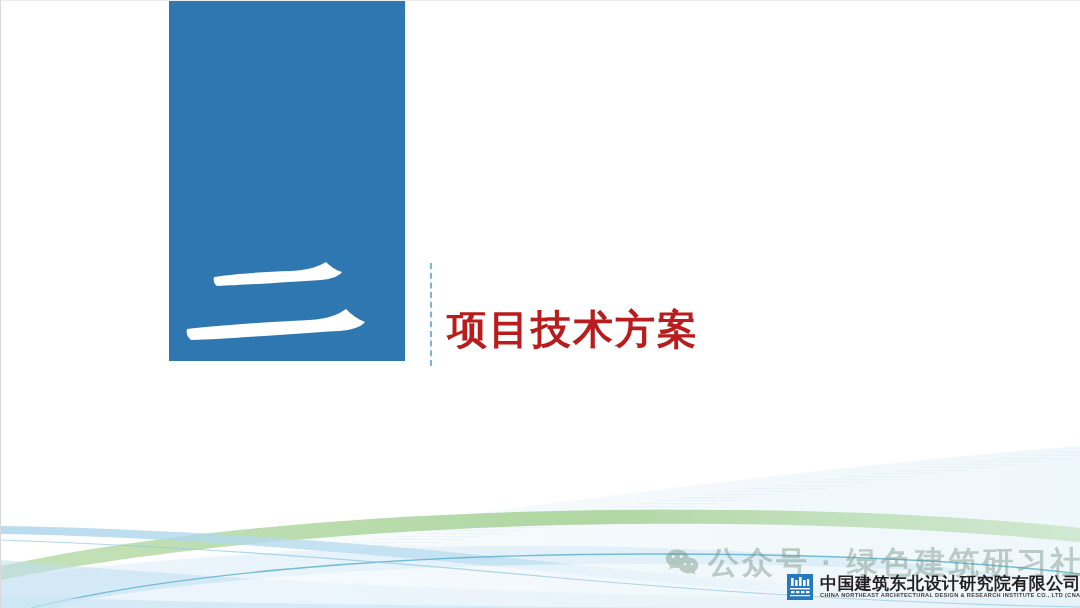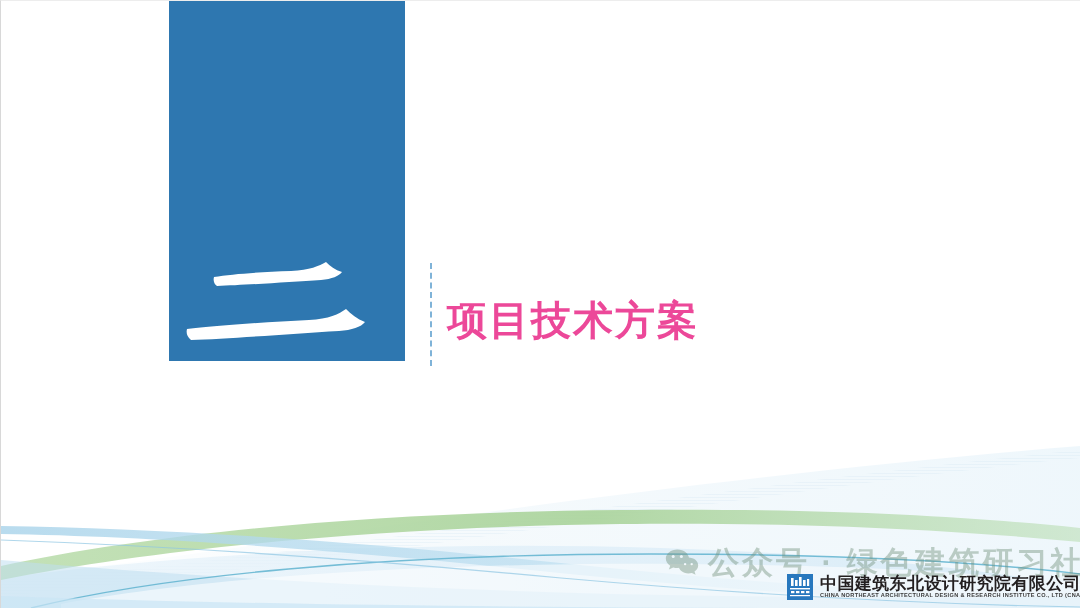--- a/index.html
+++ b/index.html
@@ -56,24 +56,24 @@
     top: 262px;
     width: 0;
     height: 103px;
     border-left: 2px dashed #7fb3d8;
   }
 
   
   .section-title {
     position: absolute;
     left: 446px;
-    top: 296px;
+    top: 305px;
     font-size: 40px;
     font-weight: bold;
-    color: #ec4899;
+    color: #b91c1c;
     letter-spacing: 2px;
     line-height: 1.15;
     white-space: nowrap;
   }
 
   
   .watermark {
     position: absolute;
     left: 664px;
     top: 541px;

